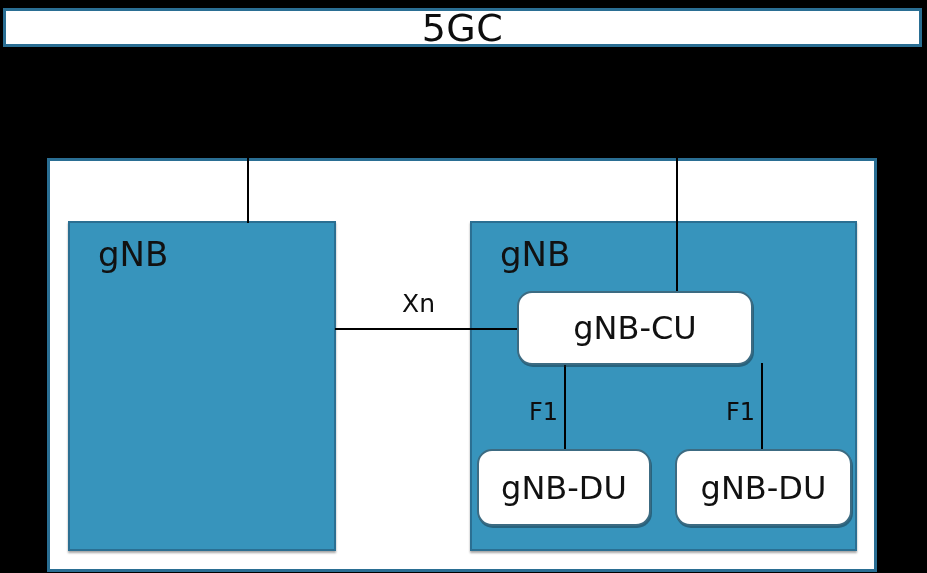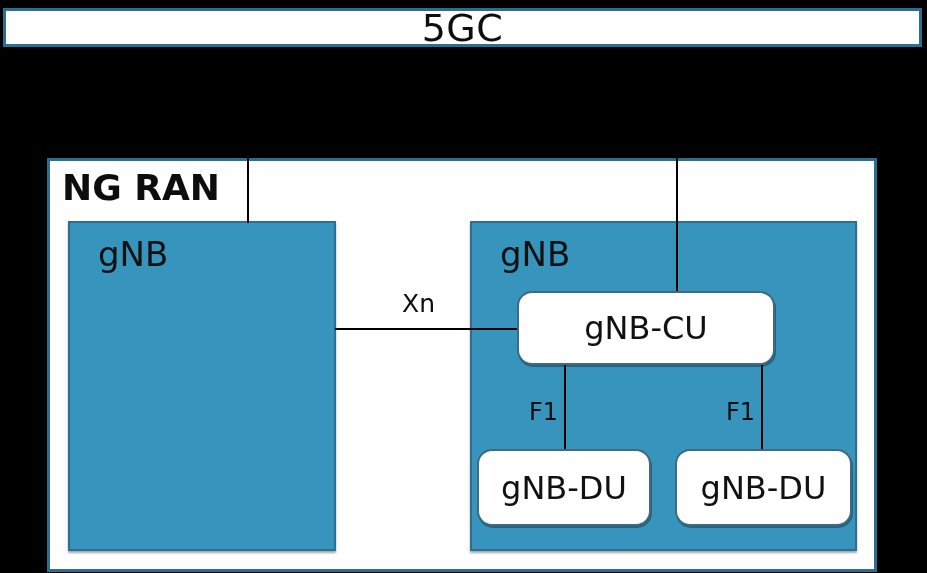--- a/index.html
+++ b/index.html
@@ -71,21 +71,21 @@
 
   
   .func-box{
     background:var(--box-fill);
     border:2px solid #3c6b82;
     border-radius:15px;
     box-shadow:1px 2px 0 rgba(20,40,50,0.45);
     display:flex;align-items:center;justify-content:center;
     z-index:4;
   }
-  .cu-box{left:517px;top:291px;width:258px;height:74px;}
+  .cu-box{left:517px;top:291px;width:236px;height:74px;}
   .du-left{left:477px;top:449px;width:174px;height:77px;}
   .du-right{left:675px;top:449px;width:177px;height:77px;}
   .func-label{font-size:32px;line-height:1;color:#111;}
 
   
   .if-label{
     z-index:5;color:#0d0d0d;line-height:1;
   }
   .xn-label{left:365px;top:291px;width:70px;text-align:right;font-size:25px;}
   .f1-left-label{left:508px;top:400px;width:50px;text-align:right;font-size:24px;}
@@ -107,21 +107,20 @@
 
   <div class="abs core-box">
     <span class="core-label">5GC</span>
   </div>
 
   <div class="abs vline line-core-gnb"></div>
 
   <div class="abs vline line-core-cu"></div>
 
   <div class="abs ran-box"></div>
-  <div class="abs ran-label">NG RAN</div>
 
   <div class="abs gnb-box gnb-left">
     <div class="gnb-label">gNB</div>
   </div>
 
   <div class="abs gnb-box gnb-right">
     <div class="gnb-label">gNB</div>
   </div>
 
   <div class="abs hline line-xn"></div>

